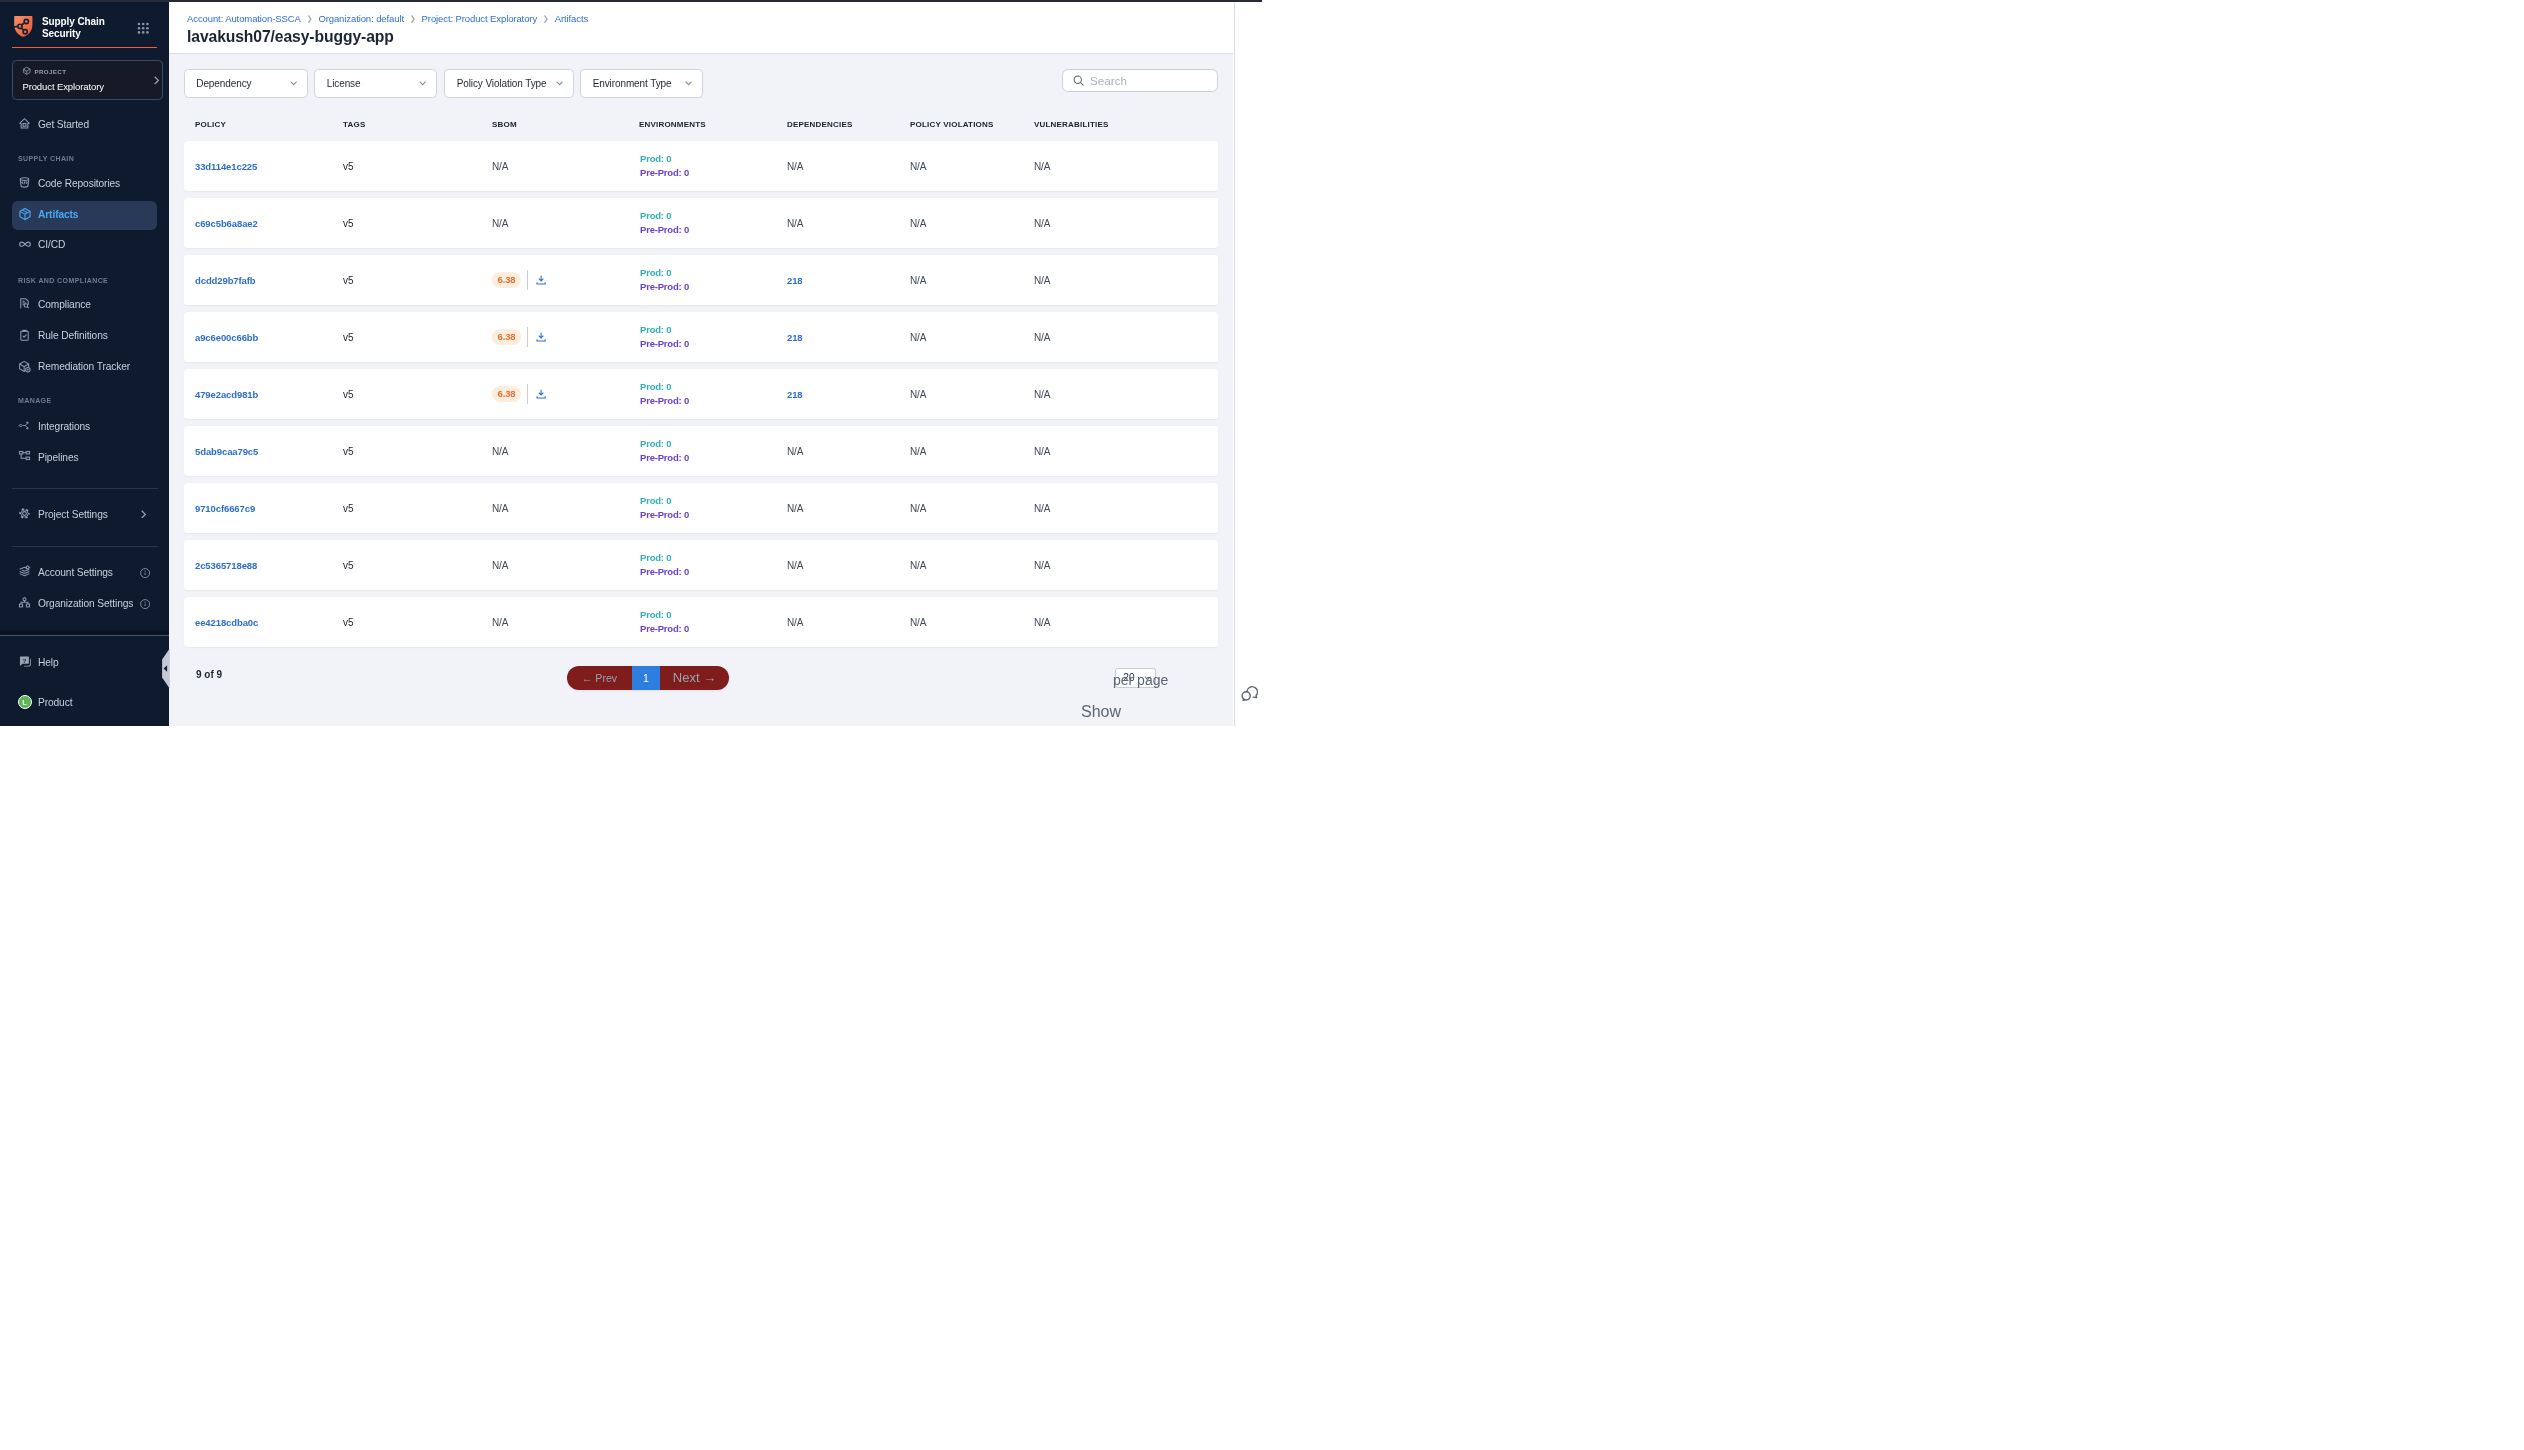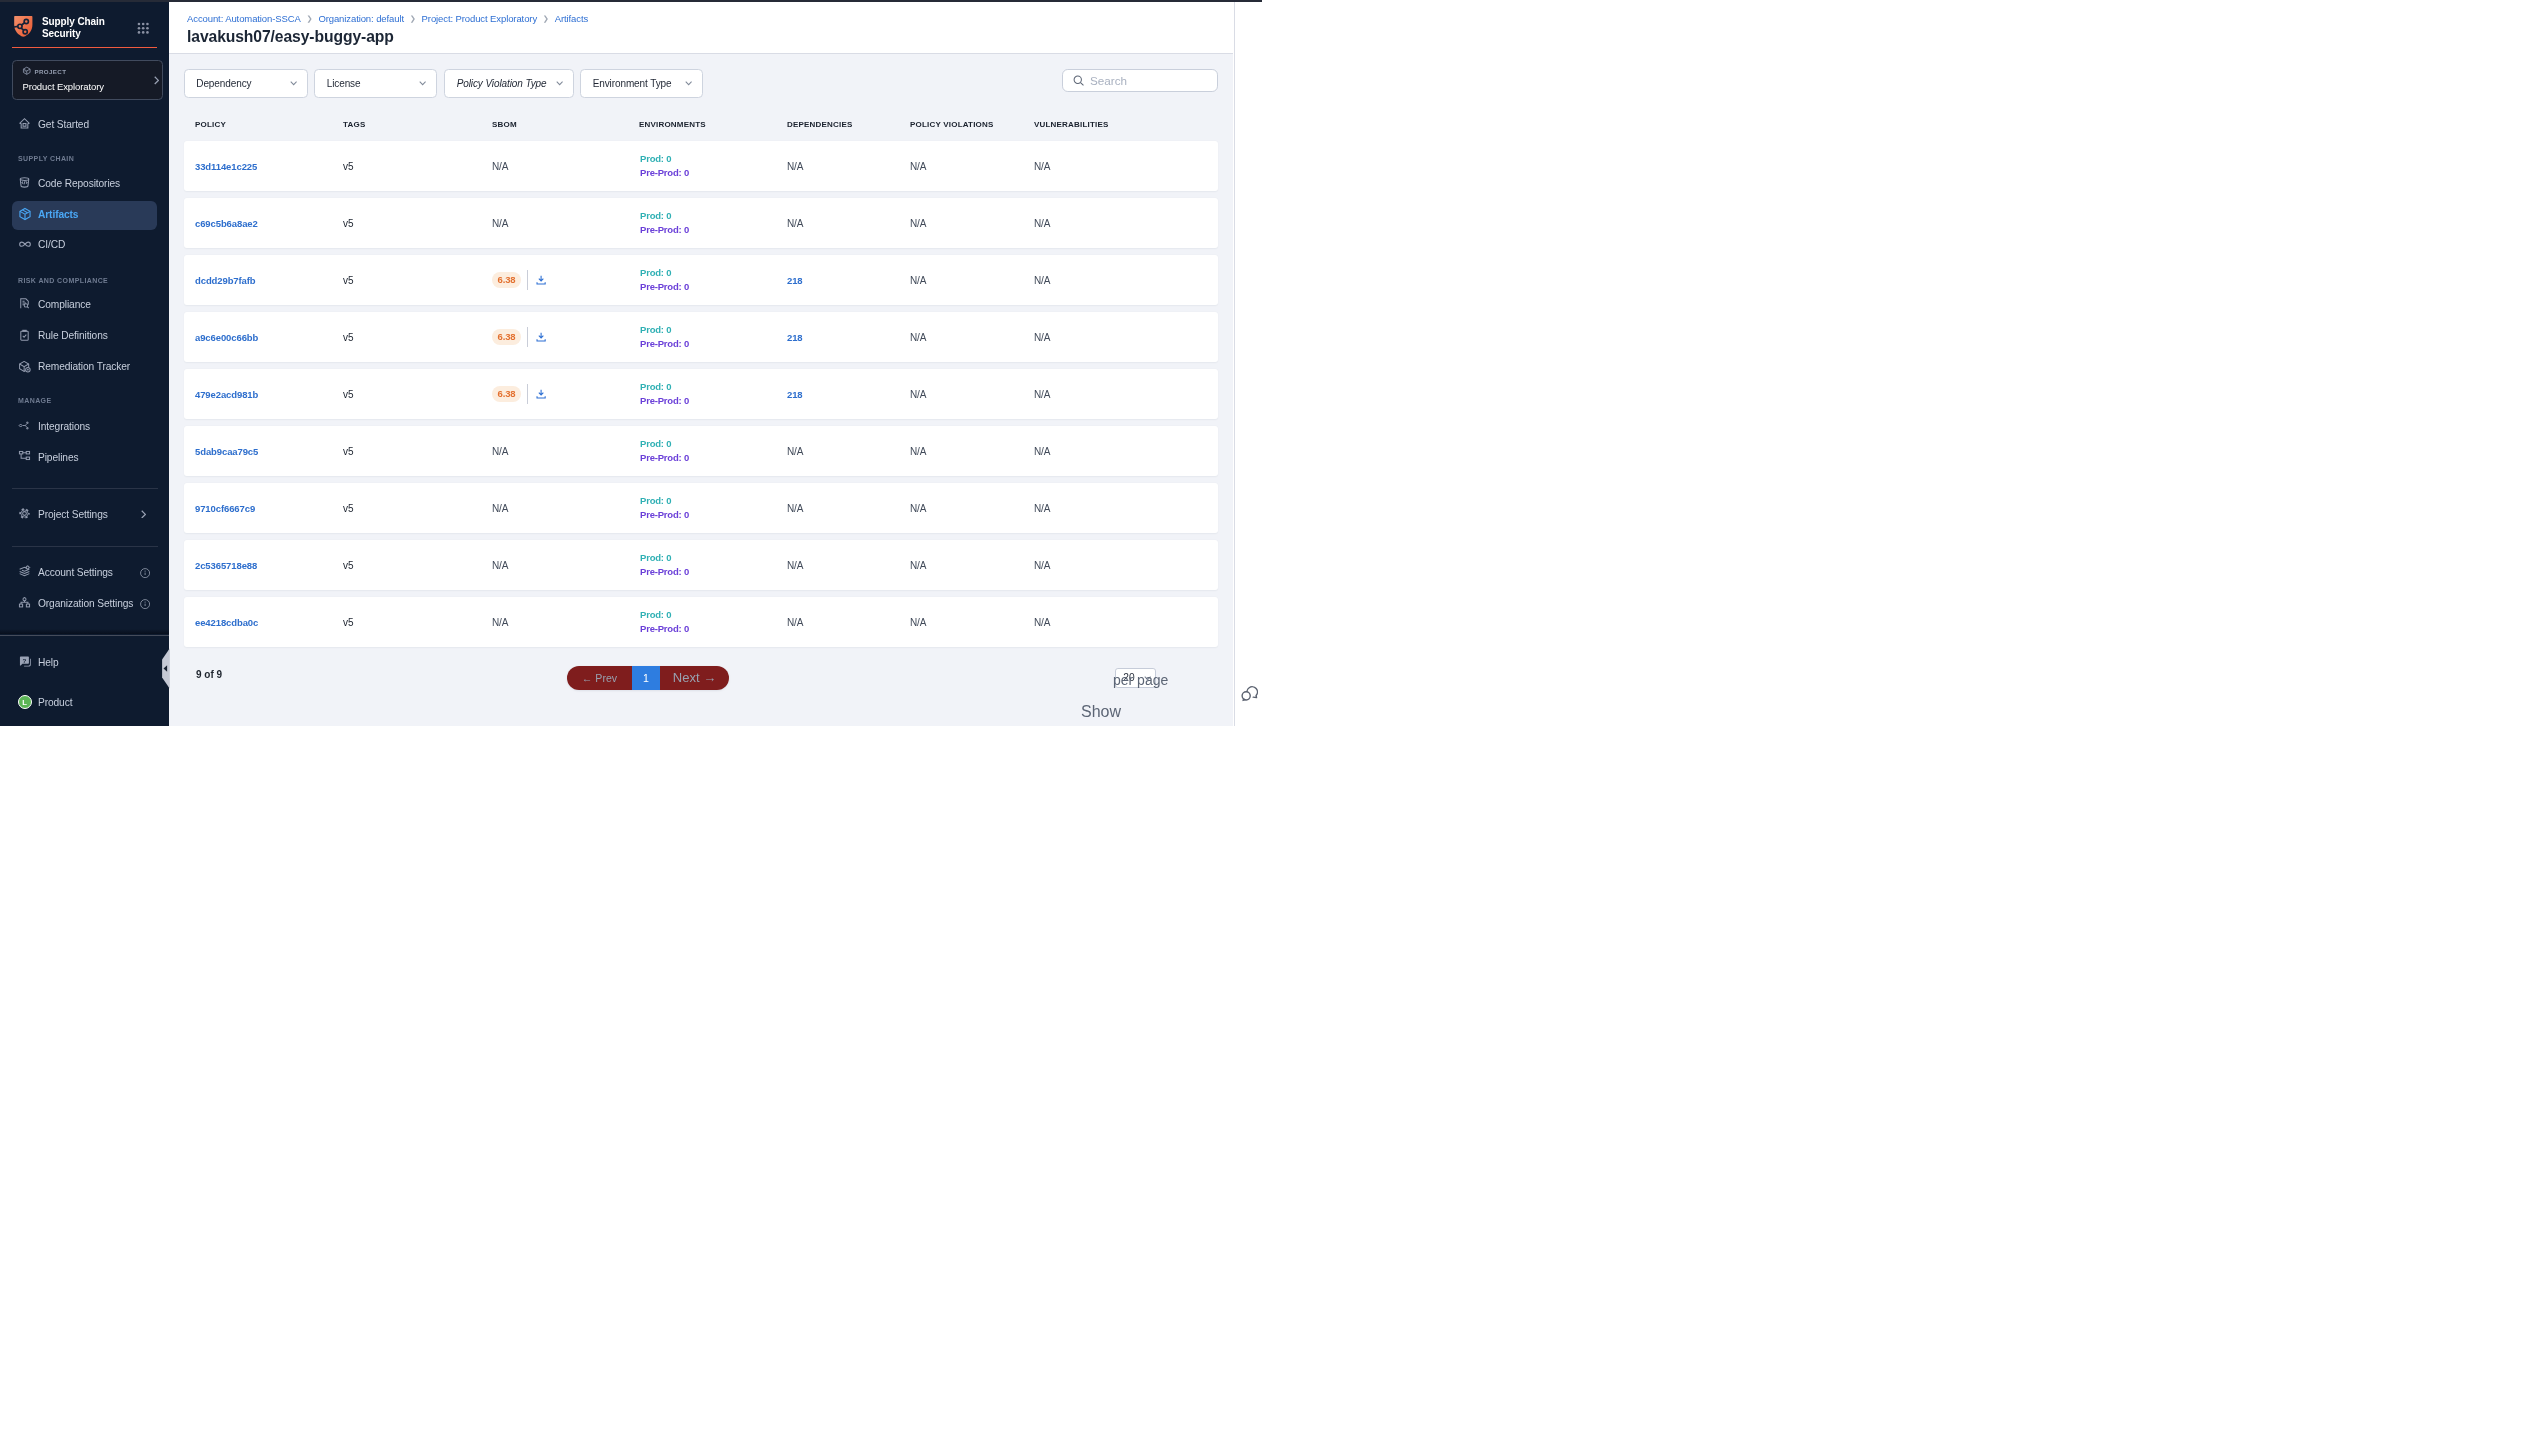--- a/index.html
+++ b/index.html
@@ -201,21 +201,21 @@
         <svg width="7.3" height="4.4" viewBox="0 0 10 6" fill="none" stroke="#808a99" stroke-width="1.4">
           <path d="M1 1l4 4 4-4"></path>
         </svg>
       </div>
     <div class="filter" style="left:145px;width:123px;">
         <span class="lbl">License</span>
         <svg width="7.3" height="4.4" viewBox="0 0 10 6" fill="none" stroke="#808a99" stroke-width="1.4">
           <path d="M1 1l4 4 4-4"></path>
         </svg>
       </div>
-    <div class="filter" style="left:275px;width:130px;font-style:italic;">
+    <div class="filter" style="left:275px;width:130px;">
         <span class="lbl">Policy Violation Type</span>
         <svg width="7.3" height="4.4" viewBox="0 0 10 6" fill="none" stroke="#808a99" stroke-width="1.4">
           <path d="M1 1l4 4 4-4"></path>
         </svg>
       </div>
     <div class="filter" style="left:411px;width:123px;">
         <span class="lbl">Environment Type</span>
         <svg width="7.3" height="4.4" viewBox="0 0 10 6" fill="none" stroke="#808a99" stroke-width="1.4">
           <path d="M1 1l4 4 4-4"></path>
         </svg>

